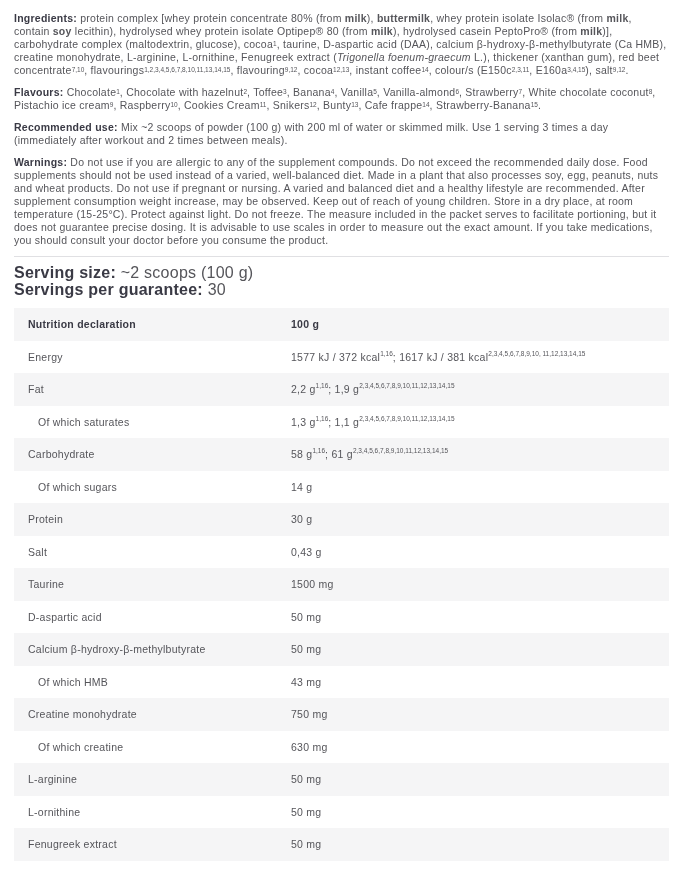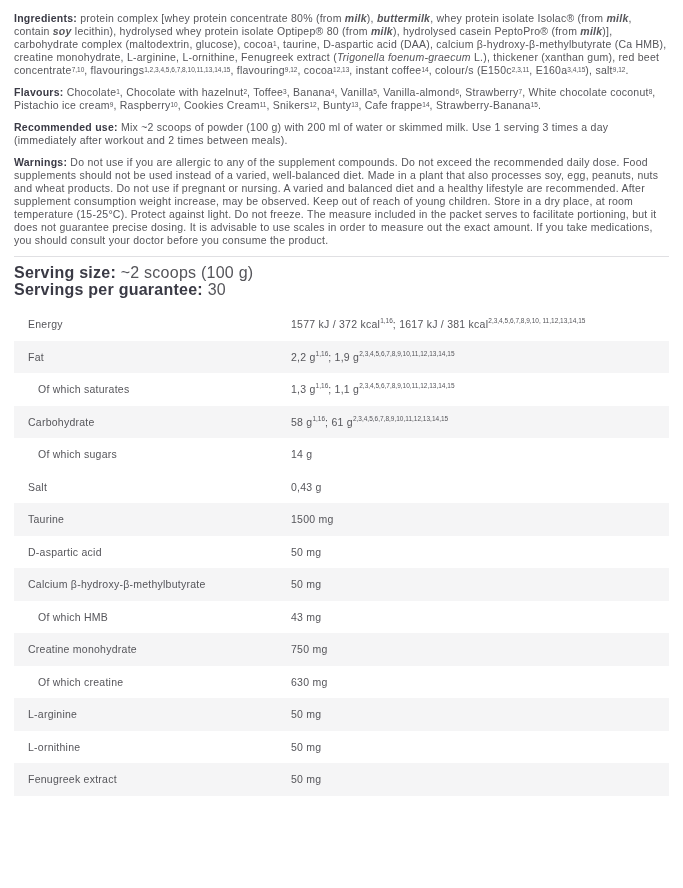--- a/index.html
+++ b/index.html
@@ -26,21 +26,21 @@
   }
   .para {
     margin: 0 0 9px 0;
     font-size: 10.5px;
     line-height: 13px;
     letter-spacing: 0.25px;
     color: var(--body-text, #55555a);
     text-align: left;
   }
   .seg-b  { font-weight: bold; color: var(--head-text, #3a3a45); margin-top: 27px; }
-  .seg-bi { font-weight: bold; font-style: italic; }
+  .seg-bi { font-weight: bold; }
   .seg-i  { font-style: italic; }
   .seg-sup {
     font-size: 6.5px;
     letter-spacing: 0;
     vertical-align: top;
     position: relative;
     top: -1px;
   }
   
   .serving {
@@ -100,40 +100,48 @@
     <p class="para"><span class="seg-b">Recommended use: </span><span class="seg-r">Mix ~2 scoops of powder (100 g) with 200 ml of water or skimmed milk. Use 1 serving 3 times a day (immediately after workout and 2 times between meals).</span></p>
     <p class="para"><span class="seg-b">Warnings: </span><span class="seg-r">Do not use if you are allergic to any of the supplement compounds. Do not exceed the recommended daily dose. Food supplements should not be used instead of a varied, well-balanced diet. Made in a plant that also processes soy, egg, peanuts, nuts and wheat products. Do not use if pregnant or nursing. A varied and balanced diet and a healthy lifestyle are recommended. After supplement consumption weight increase, may be observed. Keep out of reach of young children. Store in a dry place, at room temperature (15-25°C). Protect against light. Do not freeze. The measure included in the packet serves to facilitate portioning, but it does not guarantee precise dosing. It is advisable to use scales in order to measure out the exact amount. If you take medications, you should consult your doctor before you consume the product.</span></p>
   </section>
 
   <section class="serving">
     <p class="serving-line"><span class="seg-b">Serving size: </span><span class="seg-r">~2 scoops (100 g)</span></p>
     <p class="serving-line"><span class="seg-b">Servings per guarantee: </span><span class="seg-r">30</span></p>
   </section>
 
   <section class="nutrition">
+    <div class="nt-row nt-header alt">
+      <div class="nt-label">Nutrition declaration</div>
+      <div class="nt-value">100 g</div>
+    </div>
     <div id="nt-body">
         <div class="nt-row">
           <div class="nt-label">Energy</div>
           <div class="nt-value"><span class="seg-r">1577 kJ / 372 kcal</span><span class="seg-sup">1,16</span><span class="seg-r">; 1617 kJ / 381 kcal</span><span class="seg-sup">2,3,4,5,6,7,8,9,10, 11,12,13,14,15</span></div>
         </div>
         <div class="nt-row alt">
           <div class="nt-label">Fat</div>
           <div class="nt-value"><span class="seg-r">2,2 g</span><span class="seg-sup">1,16</span><span class="seg-r">; 1,9 g</span><span class="seg-sup">2,3,4,5,6,7,8,9,10,11,12,13,14,15</span></div>
         </div>
         <div class="nt-row indent">
           <div class="nt-label">Of which saturates</div>
           <div class="nt-value"><span class="seg-r">1,3 g</span><span class="seg-sup">1,16</span><span class="seg-r">; 1,1 g</span><span class="seg-sup">2,3,4,5,6,7,8,9,10,11,12,13,14,15</span></div>
         </div>
         <div class="nt-row alt">
           <div class="nt-label">Carbohydrate</div>
           <div class="nt-value"><span class="seg-r">58 g</span><span class="seg-sup">1,16</span><span class="seg-r">; 61 g</span><span class="seg-sup">2,3,4,5,6,7,8,9,10,11,12,13,14,15</span></div>
         </div>
         <div class="nt-row indent">
           <div class="nt-label">Of which sugars</div>
           <div class="nt-value"><span class="seg-r">14 g</span></div>
+        </div>
+        <div class="nt-row alt">
+          <div class="nt-label">Protein</div>
+          <div class="nt-value"><span class="seg-r">30 g</span></div>
         </div>
         <div class="nt-row">
           <div class="nt-label">Salt</div>
           <div class="nt-value"><span class="seg-r">0,43 g</span></div>
         </div>
         <div class="nt-row alt">
           <div class="nt-label">Taurine</div>
           <div class="nt-value"><span class="seg-r">1500 mg</span></div>
         </div>
         <div class="nt-row">

